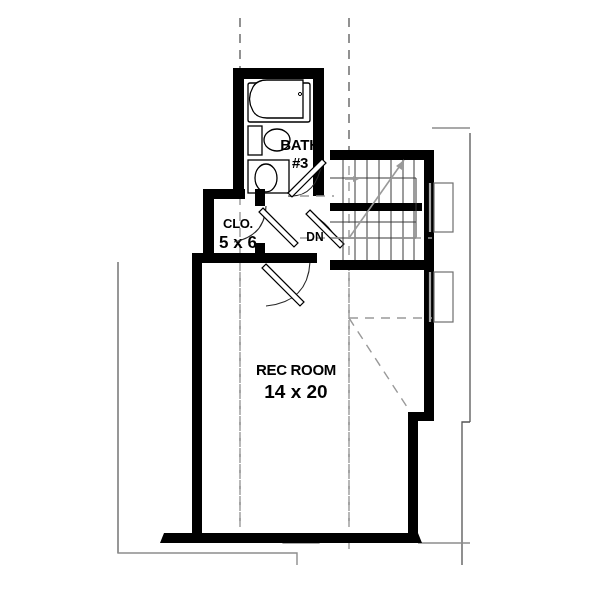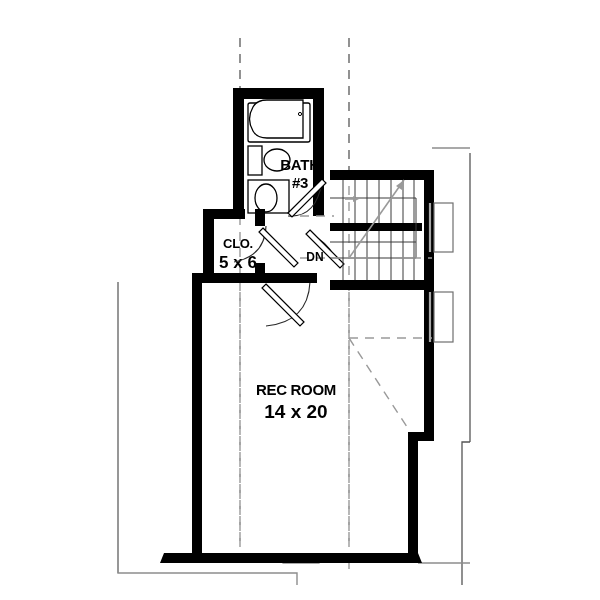--- a/index.html
+++ b/index.html
@@ -9,21 +9,20 @@
   }
   body {
     font-family: "Liberation Sans", sans-serif;
   }
   #plan-wrap {
     position: relative;
     width: 600px;
     height: 565px;
     background: #ffffff;
     overflow: hidden;
-    margin-top: 20px;
   }
   #plan-svg {
     position: absolute;
     left: 0;
     top: 0;
     width: 600px;
     height: 600px;
     display: block;
   }
   .room-label {

